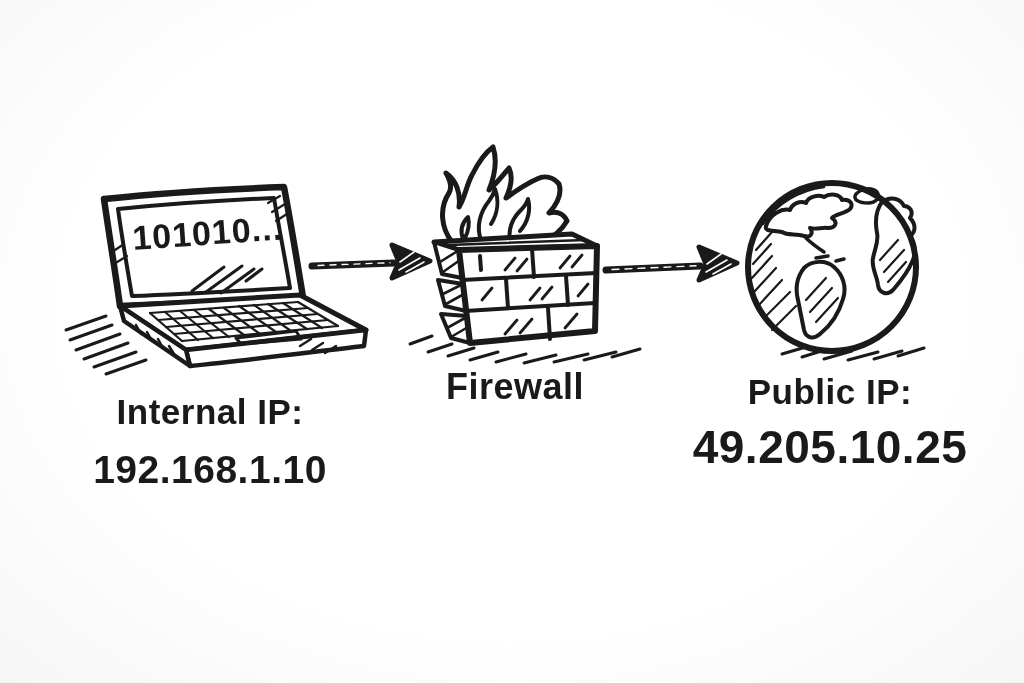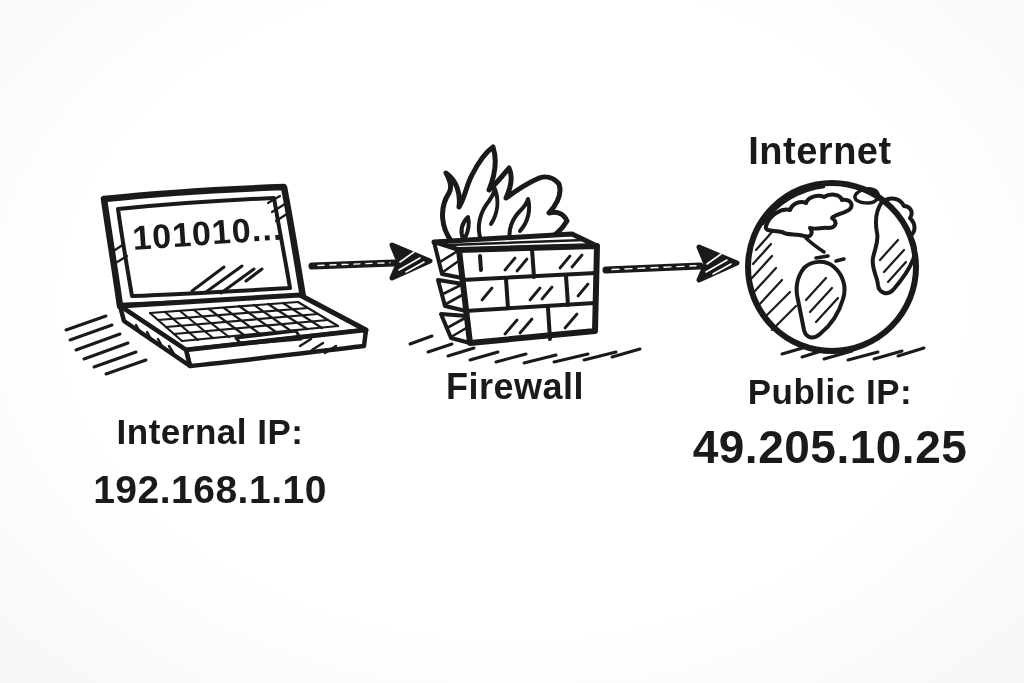--- a/index.html
+++ b/index.html
@@ -24,21 +24,21 @@
   .screen-text{
     position:absolute;
     left:131px;top:219px;width:160px;
     font-size:34px;font-weight:700;
     transform:rotate(-4deg);
     transform-origin:left top;
     text-align:left;
     letter-spacing:1px;
   }
   .internal-block{left:60px;top:392px;width:300px;}
-  .internal-block .line1{font-size:35px;margin-top:20px;}
+  .internal-block .line1{font-size:35px;}
   .internal-block .line2{font-size:39px;margin-top:16px;}
   .firewall-label{left:405px;top:366px;width:220px;font-size:36px;}
   .internet-label{left:715px;top:130px;width:210px;font-size:38px;}
   .public-block{left:680px;top:372px;width:300px;}
   .public-block .line1{font-size:35px;}
   .public-block .line2{font-size:46px;margin-top:9px;}
 </style>
 </head>
 <body>
 
@@ -247,20 +247,19 @@
 
   <div class="screen-text">101010...</div>
 
   <div class="label internal-block">
     <div class="line1">Internal IP:</div>
     <div class="line2">192.168.1.10</div>
   </div>
 
   <div class="label firewall-label">Firewall</div>
 
-  <div class="label internet-label">Internet</div>
 
   <div class="label public-block">
     <div class="line1">Public IP:</div>
     <div class="line2">49.205.10.25</div>
   </div>
 
 </div>
 
 </body></html>

